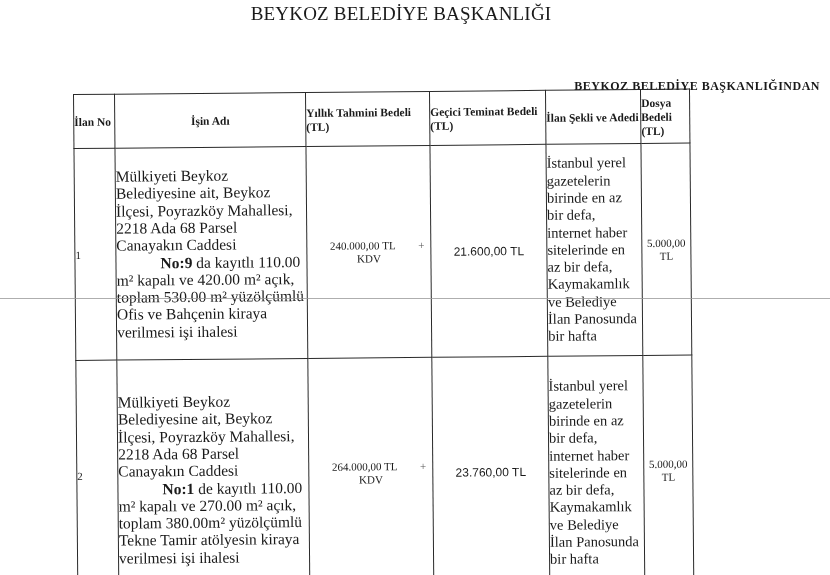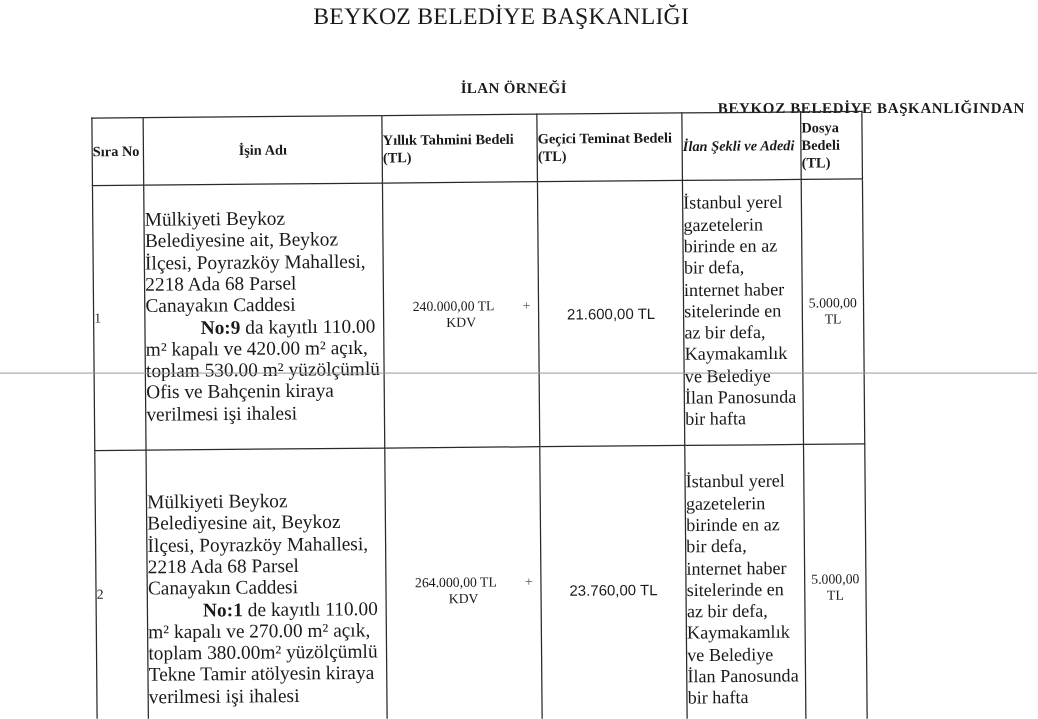--- a/index.html
+++ b/index.html
@@ -39,21 +39,21 @@
     table.listing td, table.listing th {
       border: 1px solid #2a2a2a;
       vertical-align: middle;
       padding: 0;
     }
     th { font-weight: bold; font-size: 11.5px; text-align: left; line-height: 14px; }
     th.c0 { width: 40px; padding: 6px 4px; }
     th.c1 { width: 190px; text-align: center; }
     th.c2 { width: 123px; padding-left: 10px; }
     th.c3 { width: 115px; padding-left: 8px; }
-    th.c4 { width: 94px; padding-left: 8px; vertical-align: top; padding-top: 4px; font-style: italic; }
+    th.c4 { width: 94px; padding-left: 8px; vertical-align: top; padding-top: 4px; }
     th.c5 { width: 48px; padding-left: 5px; vertical-align: top; padding-top: 0; border-radius: 12px; }
 
     td.sira { font-size: 11px; padding-left: 10px; }
     td.isin {
       font-size: 15.5px; line-height: 17.3px; padding: 2px 4px 0 6px;
       vertical-align: top;
     }
     td.isin b { font-weight: bold; margin-left: 44px; }
     td.yillik { font-size: 11px; text-align: center; position: relative; line-height: 13px; }
     td.yillik .plus { position: absolute; right: 6px; top: 50%; margin-top: -13px; color: #555; font-size: 11px; }
@@ -72,31 +72,28 @@
   </style>
 </head>
 <body>
 
 <div class="page">
 
   <div class="hdr1">
     <span>BEYKOZ BELEDİYE BAŞKANLIĞI</span>
   </div>
 
-  <div class="title1">
-    <span>İLAN ÖRNEĞİ</span>
-  </div>
   <div class="title2">
     <span>BEYKOZ BELEDİYE BAŞKANLIĞINDAN</span>
   </div>
 
   <table class="listing">
     <tbody>
         <tr style="height:54px">
-      <th class="c0">Sıra No</th>
+      <th class="c0">İlan No</th>
       <th class="c1">İşin Adı</th>
       <th class="c2">Yıllık Tahmini Bedeli (TL)</th>
       <th class="c3">Geçici Teminat Bedeli (TL)</th>
       <th class="c4">İlan Şekli ve Adedi</th>
       <th class="c5">Dosya Bedeli (TL)</th>
     </tr>
 
     <tr style="height:212px">
       <td class="sira">1</td>
       <td class="isin"><span>Mülkiyeti Beykoz Belediyesine ait, Beykoz İlçesi, Poyrazköy Mahallesi, 2218 Ada 68 Parsel  Canayakın Caddesi </span><b>No:9</b><span> da kayıtlı 110.00 m² kapalı ve 420.00 m² açık, toplam 530.00 m² yüzölçümlü Ofis ve Bahçenin kiraya verilmesi işi ihalesi</span></td>

